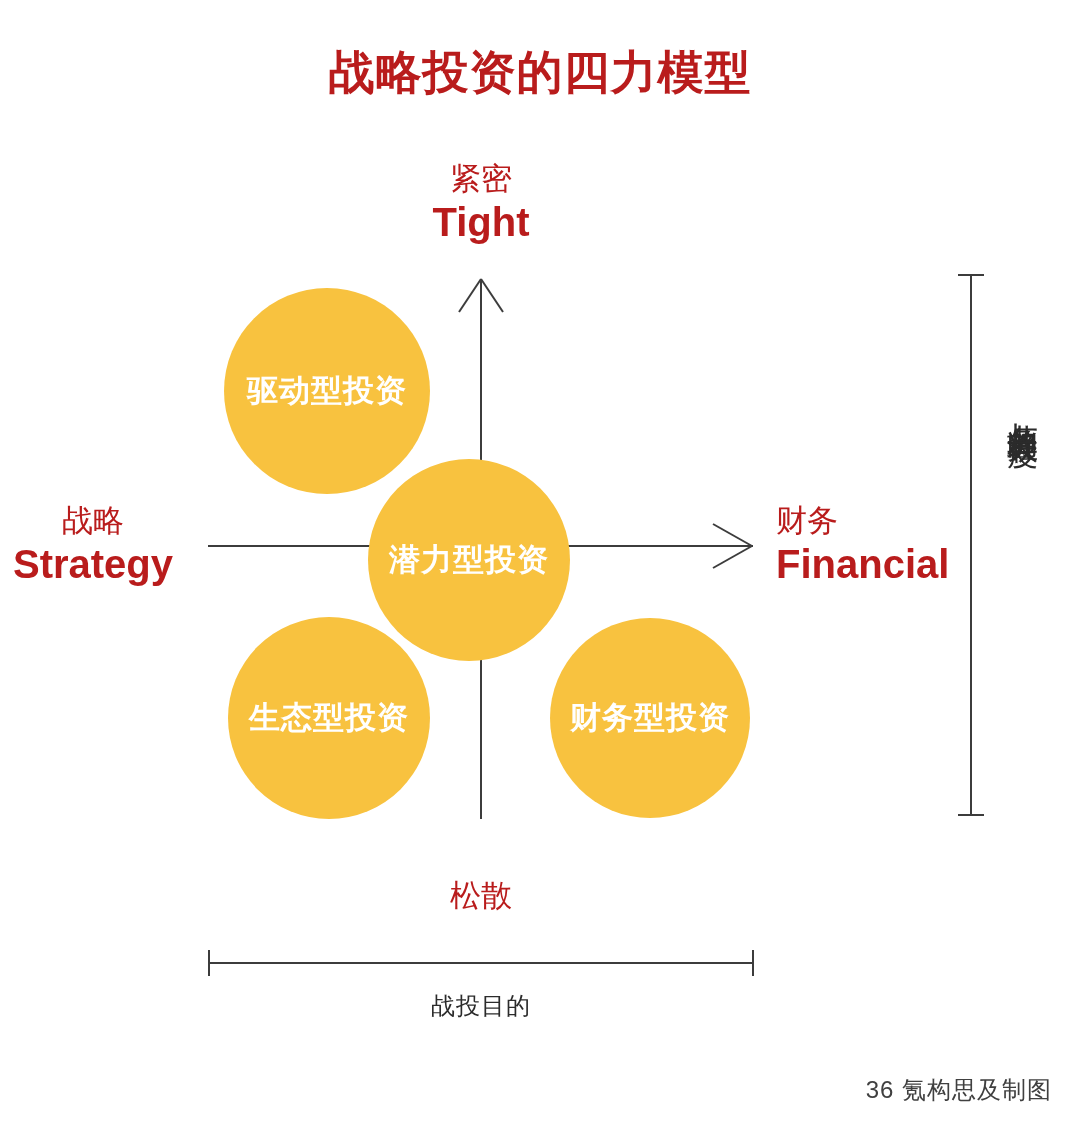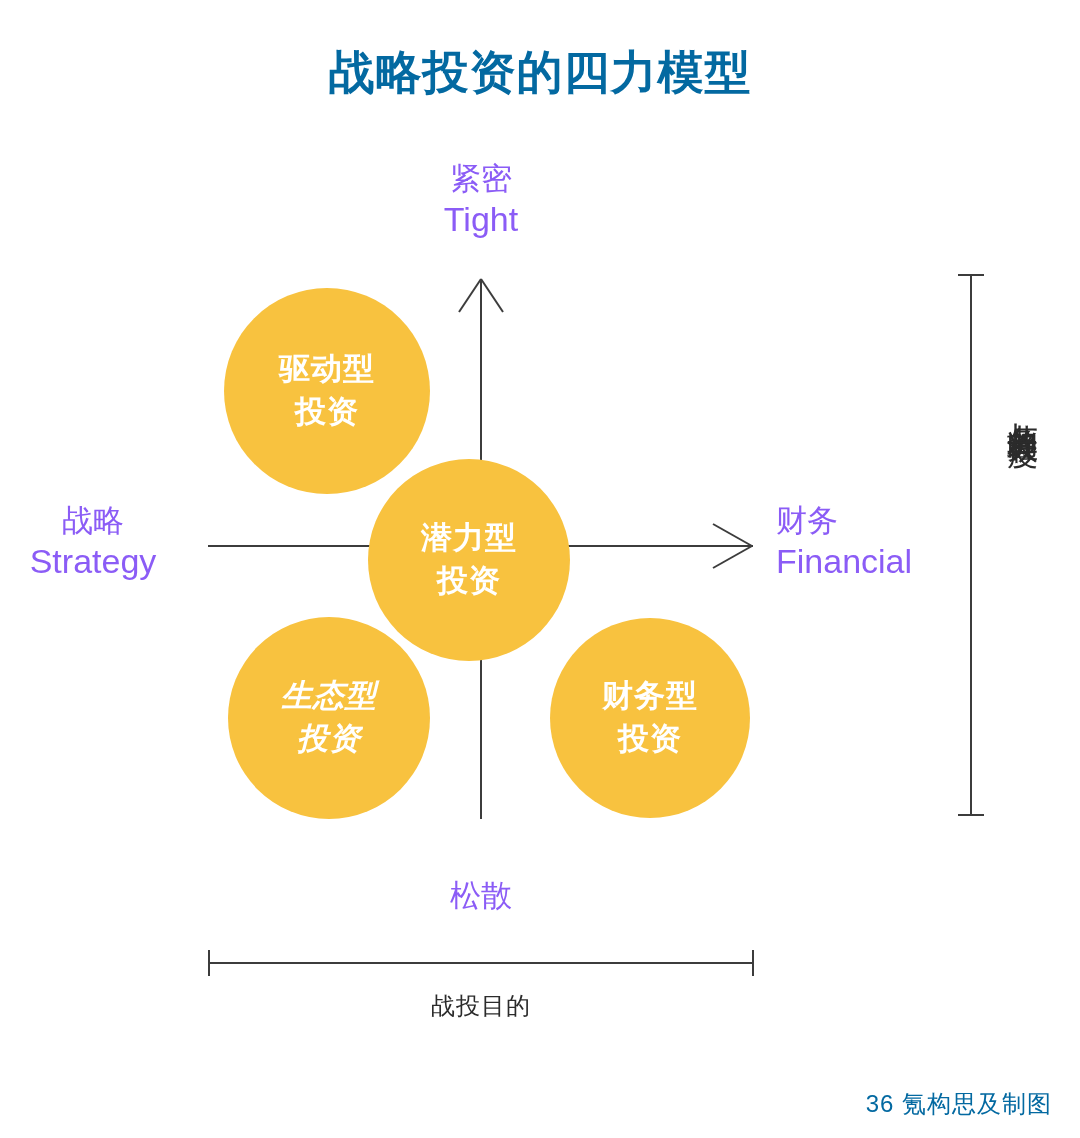--- a/index.html
+++ b/index.html
@@ -23,21 +23,21 @@
   
   .title {
     position: absolute;
     left: 0;
     top: 42px;
     width: 1080px;
     text-align: center;
     font-size: 46px;
     font-weight: bold;
     letter-spacing: 1px;
-    color: #0369a1;
+    color: #b91c1c;
     white-space: nowrap;
   }
 
   
   .axis-h {
     position: absolute;
     left: 208px;
     top: 545px;
     width: 545px;
     height: 2px;
@@ -63,71 +63,71 @@
     left: 712px;
     top: 520px;
     width: 42px;
     height: 52px;
   }
   .arrow-up svg, .arrow-right svg { display: block; }
 
   
   .cap {
     position: absolute;
-    color: #8b5cf6;
+    color: #b91c1c;
     line-height: 1.24;
     white-space: nowrap;
   }
   .cap .cn {
     font-size: 31px;
     display: block;
   }
   .cap .en {
-    font-size: 34px;
+    font-size: 40px;
     display: block;
-    font-weight: 400;
+    font-weight: 700;
   }
   .cap-top {
     left: 0; top: 160px; width: 962px; text-align: center;
   }
   .cap-bottom {
     left: 0; top: 840px; width: 962px; text-align: center; margin-top: 37px;
   }
   .cap-left {
     left: 0; top: 502px; width: 186px; text-align: center;
   }
   .cap-right {
     left: 776px; top: 502px; width: 200px; text-align: left;
   }
 
   
   .bubble {
     position: absolute;
     border-radius: 50%;
     background: #f8c23f;
     display: flex;
-    flex-direction: column;
+    flex-direction: row;
     align-items: center;
     justify-content: center;
     color: #ffffff;
     font-size: 31px;
     font-weight: bold;
     line-height: 1.38;
     letter-spacing: 1px;
     text-align: center;
   }
   .bubble span { display: block; }
   .bubble-driven {
     left: 224px; top: 288px; width: 206px; height: 206px;
   }
   .bubble-potential {
     left: 368px; top: 459px; width: 202px; height: 202px;
   }
   .bubble-eco {
-    left: 228px; top: 617px; width: 202px; height: 202px; font-style: italic;
+    left: 228px; top: 617px; width: 202px; height: 202px;
   }
   .bubble-financial {
     left: 550px; top: 618px; width: 200px; height: 200px;
   }
 
   
   .vbracket {
     position: absolute;
     left: 958px;
     top: 274px;
@@ -193,23 +193,23 @@
     text-align: center;
     font-size: 24px;
     color: #2b2b2b;
     letter-spacing: 1px;
   }
 
   
   .credit {
     position: absolute;
     right: 28px;
-    bottom: 18px;
+    bottom: 32px;
     font-size: 24px;
-    color: #0369a1;
+    color: #404040;
     letter-spacing: 1px;
   }
 </style>
 </head>
 <body>
 
 <div id="canvas">
 
   <div class="title">战略投资的四力模型</div>
 

